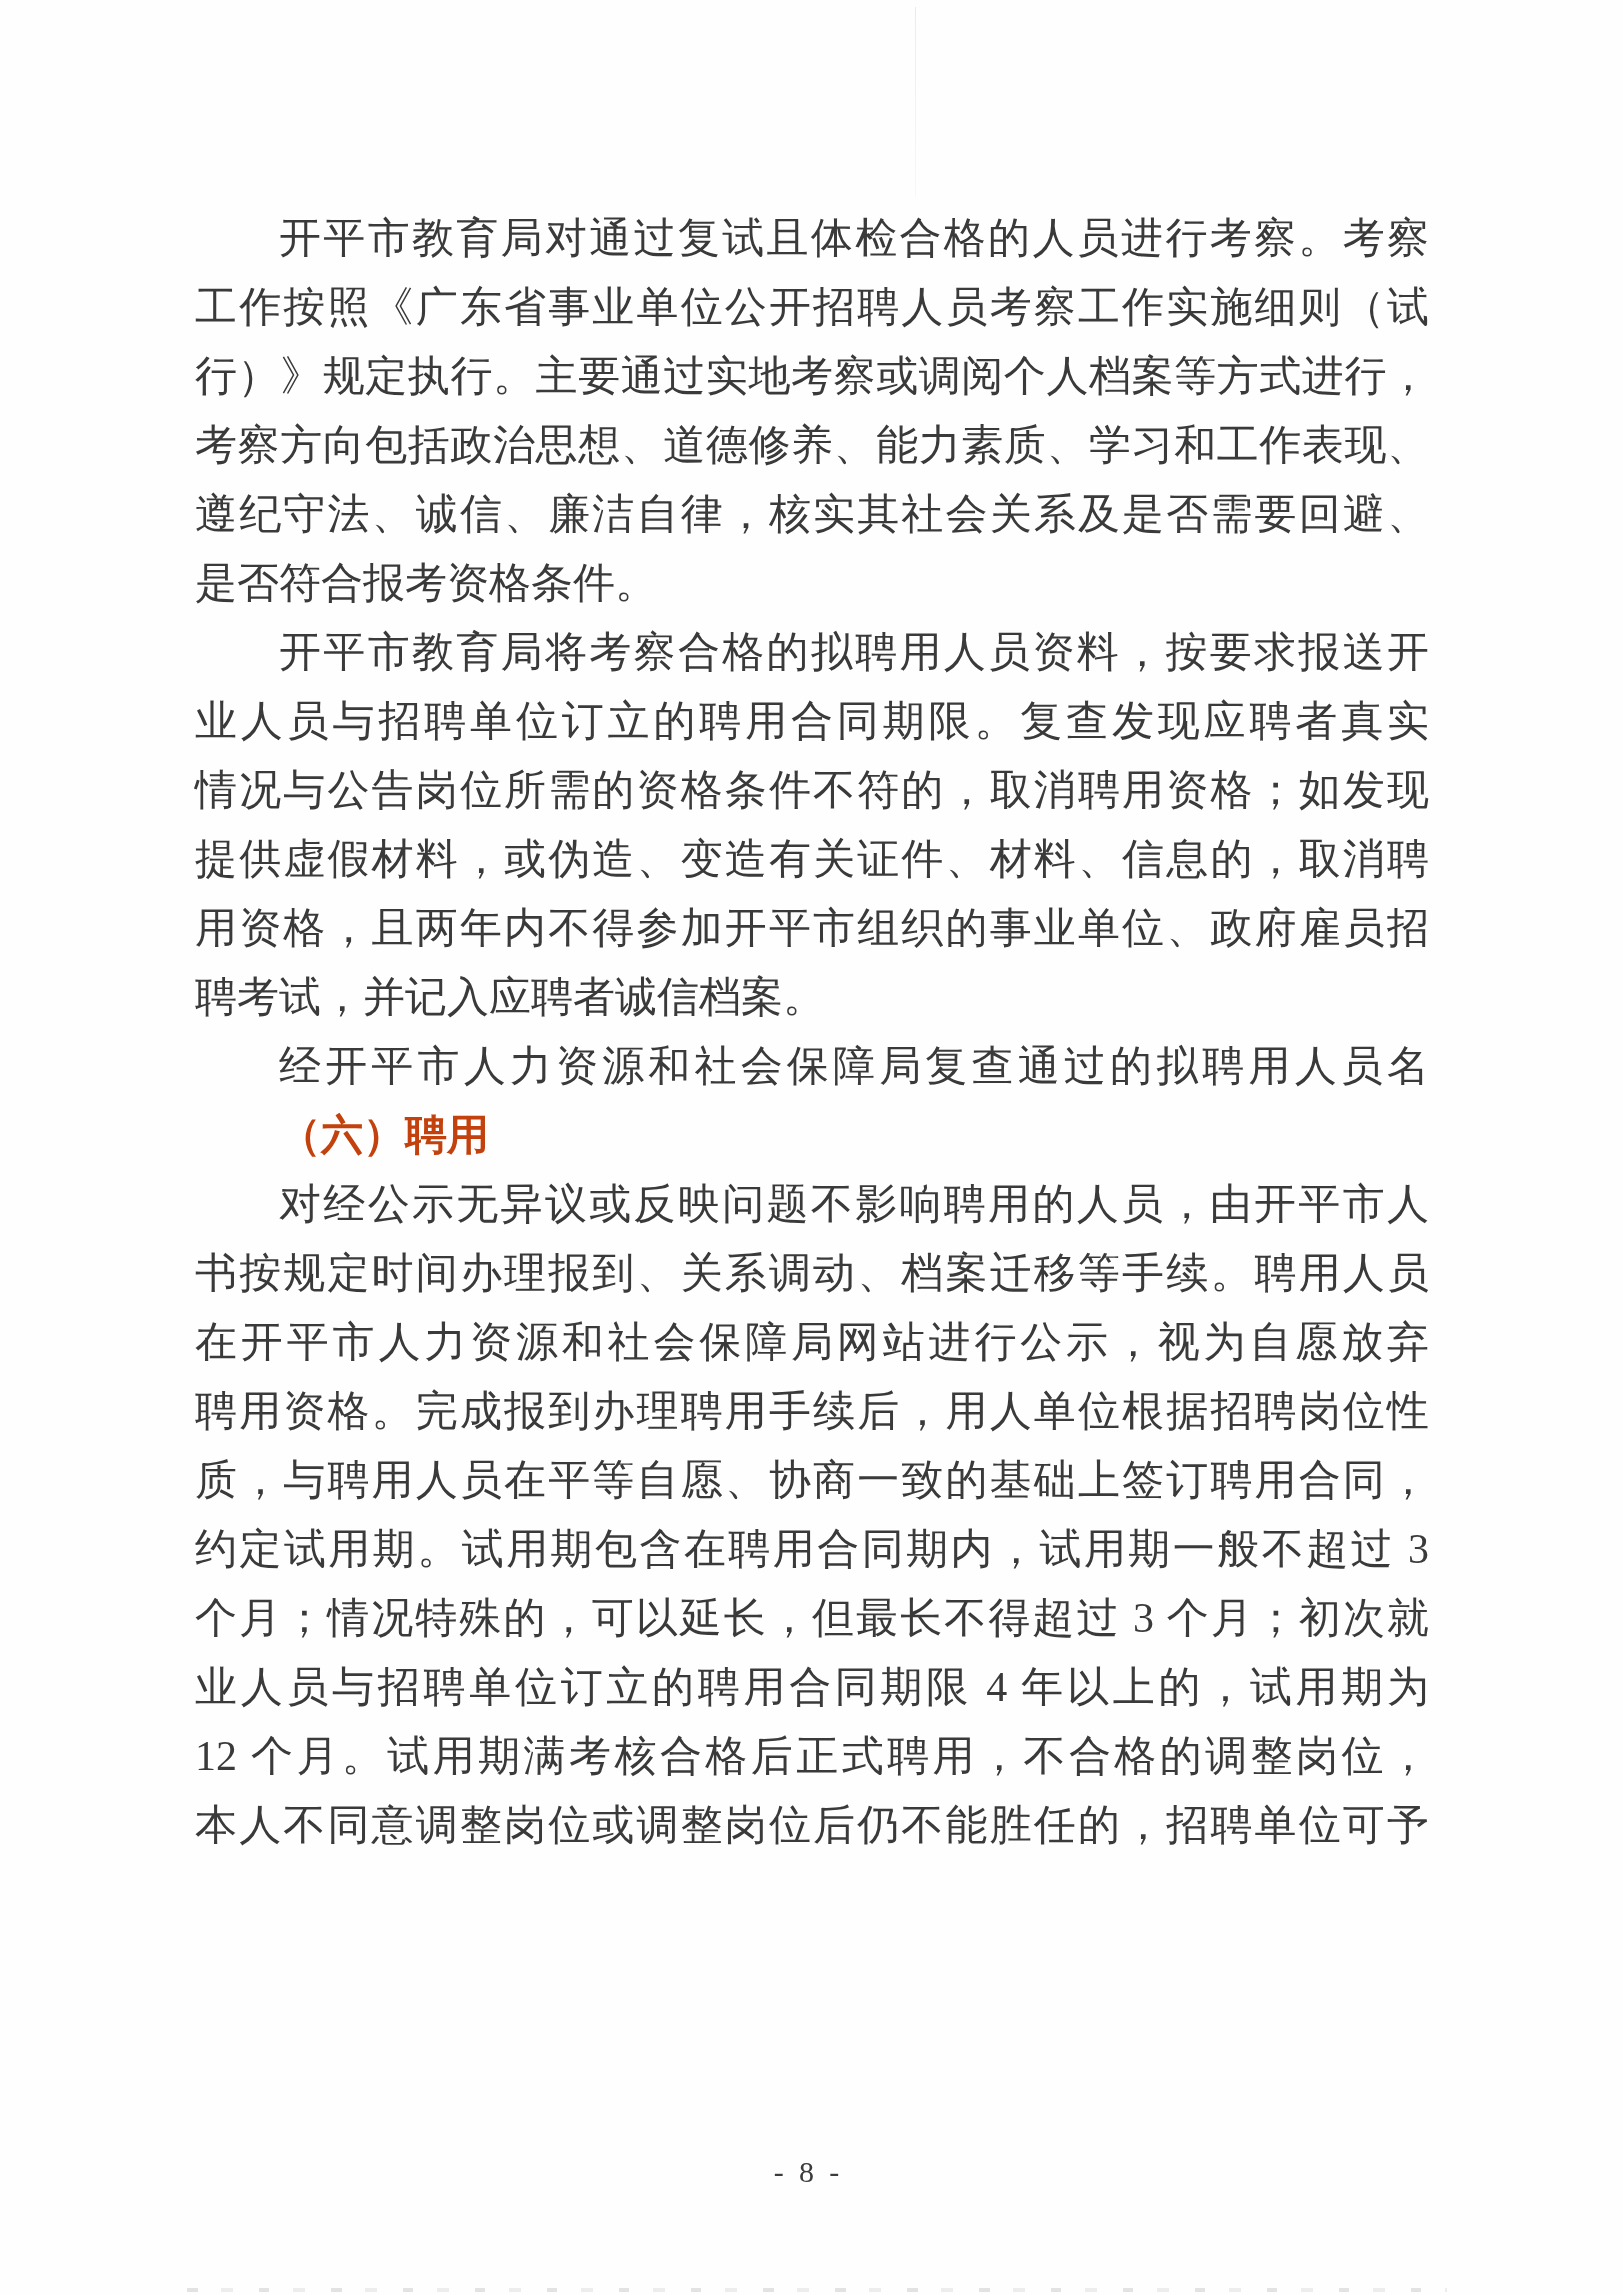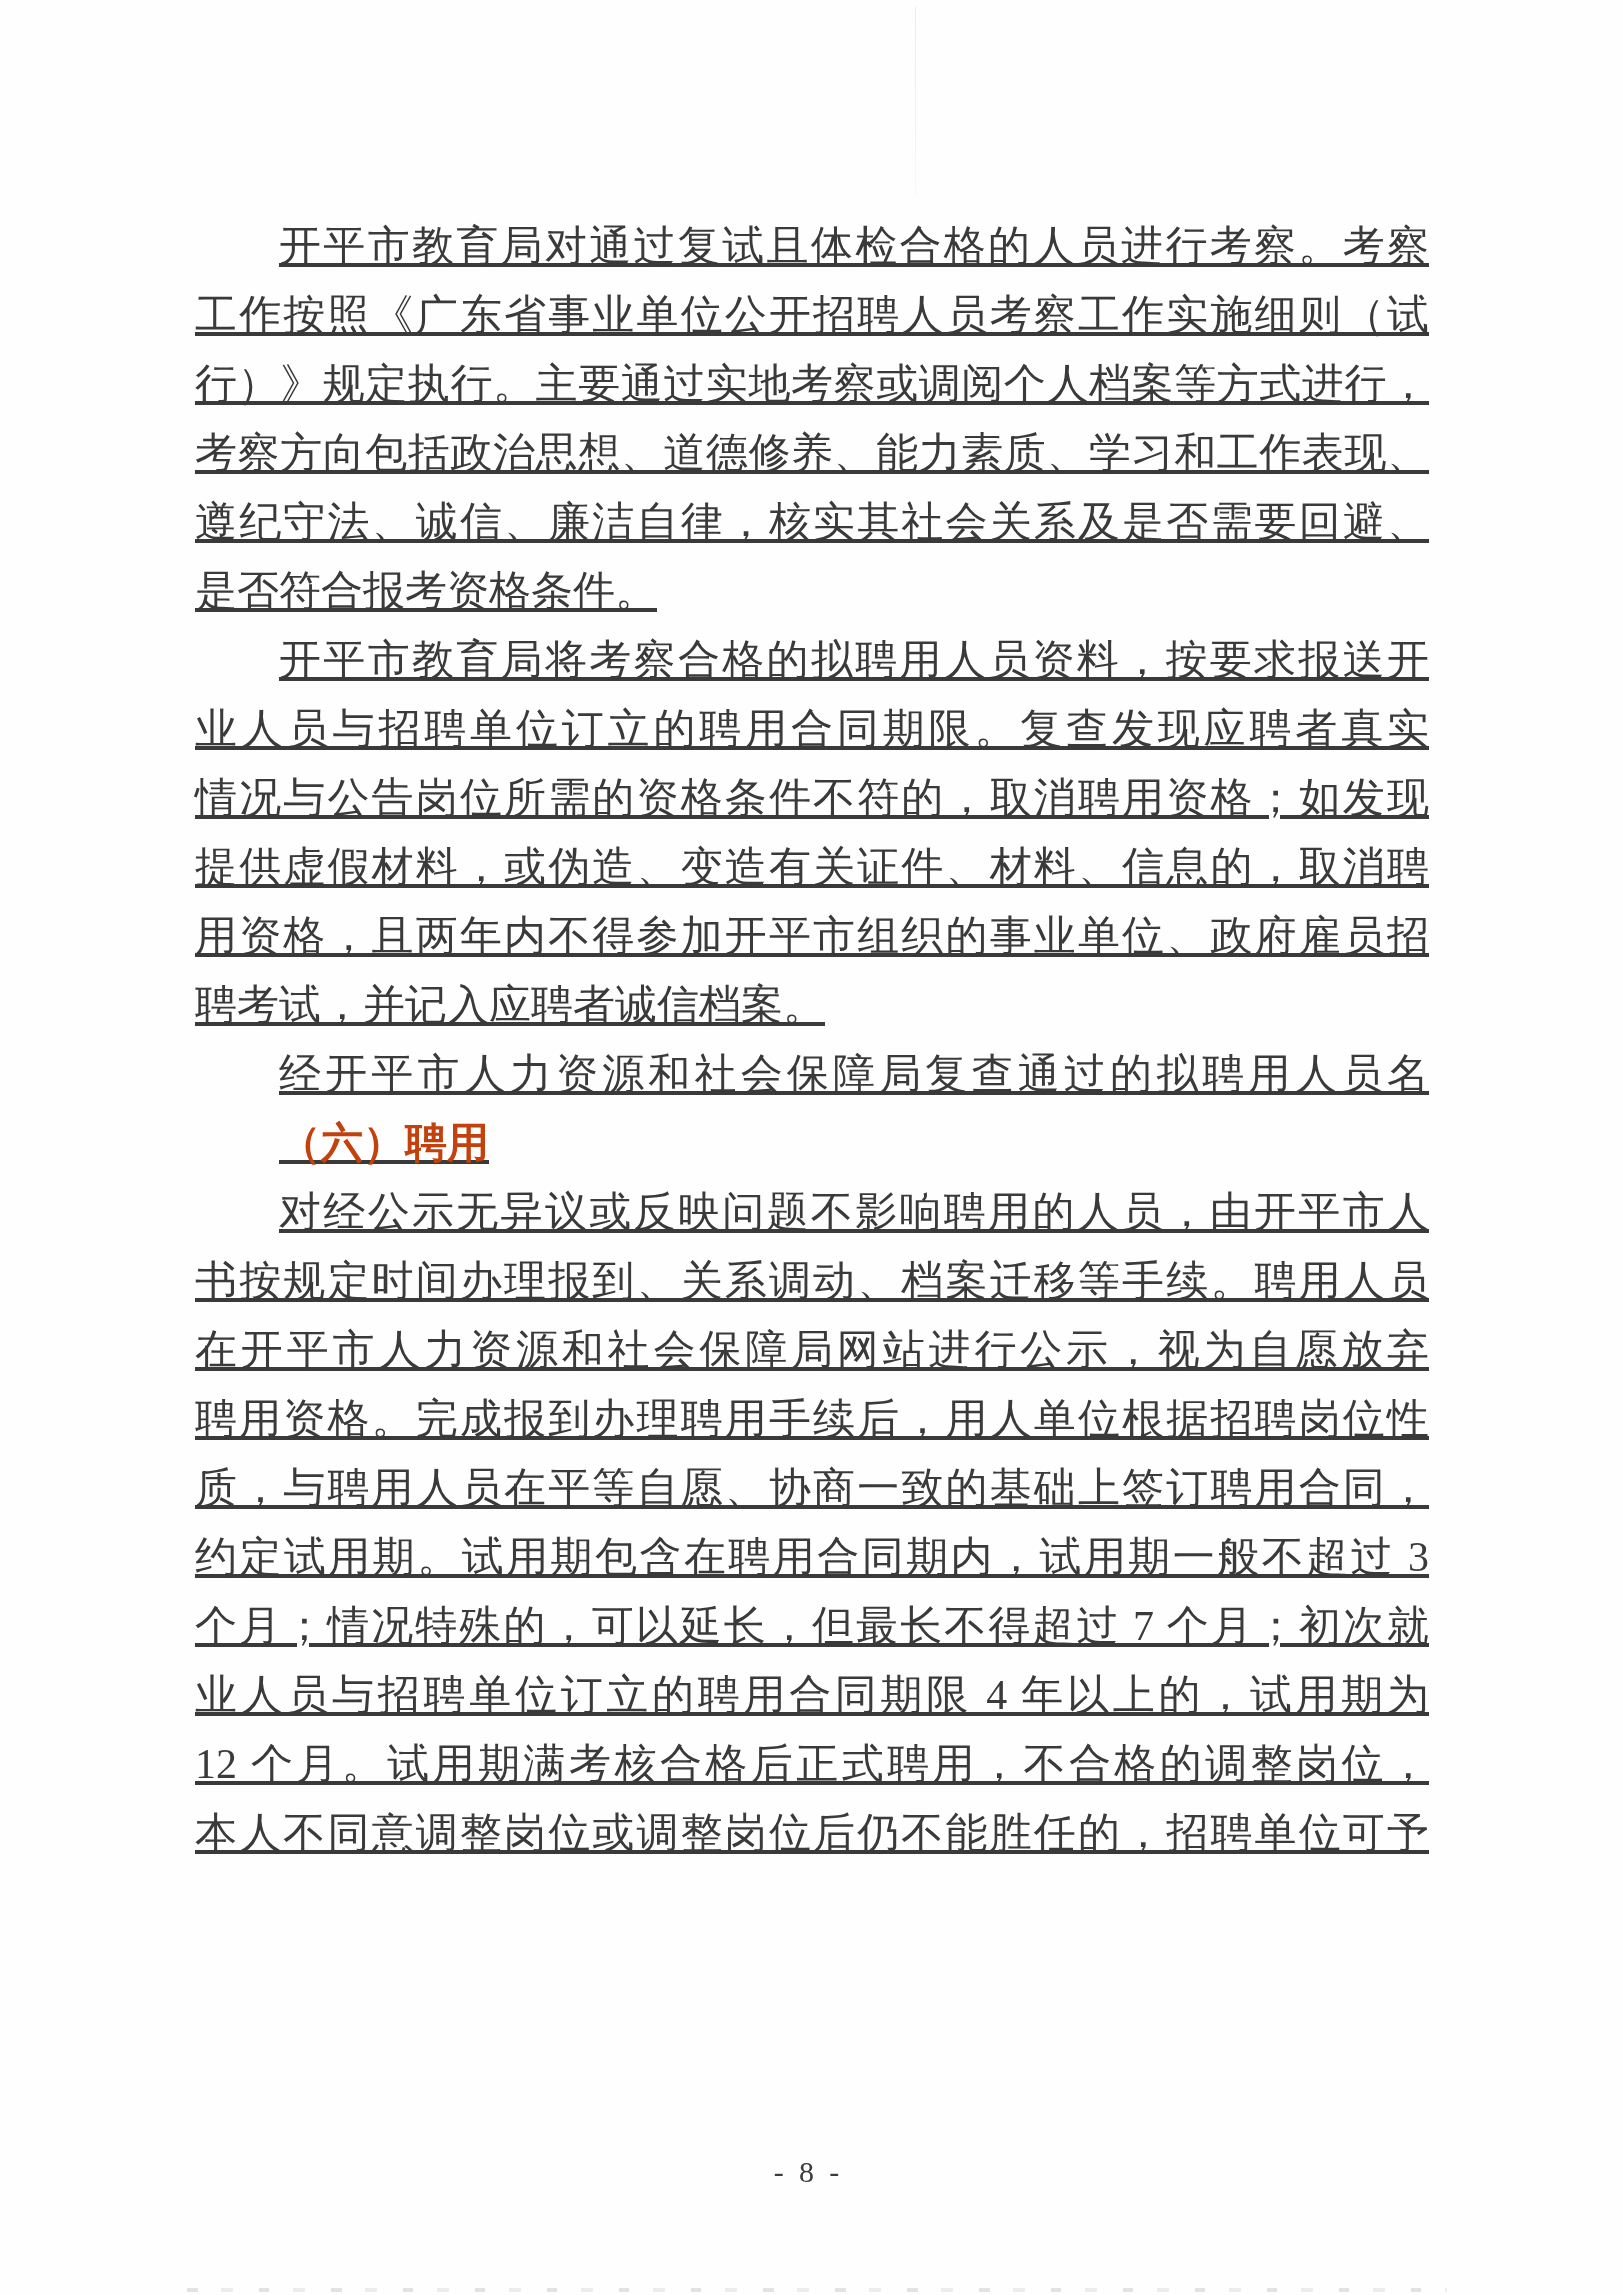--- a/index.html
+++ b/index.html
@@ -21,27 +21,26 @@
     left: 915px;
     top: 6.5px;
     width: 1.3px;
     height: 190px;
     background: linear-gradient(180deg, rgba(150,150,150,0.18), rgba(170,170,170,0.08));
     pointer-events: none;
   }
   .doc-text {
     position: absolute;
     left: 195px;
-    top: 212px;
+    top: 204px;
     width: 1234px;
     font-size: 42px;
     line-height: 69px;
     color: #3a3a3a;
     text-rendering: optimizeLegibility;
-    text-decoration: underline;
   }
   .doc-text .line {
     height: 69px;
     white-space: pre-wrap;
   }
   .doc-text .line.justify {
     text-align: justify;
     text-align-last: justify;
   }
   .doc-text .line.indent {
@@ -103,21 +102,21 @@
       <div class="line justify">用资格，且两年内不得参加开平市组织的事业单位、政府雇员招</div>
       <div class="line">聘考试，并记入应聘者诚信档案。</div>
       <div class="line indent justify">经开平市人力资源和社会保障局复查通过的拟聘用人员名</div>
       <div class="line indent bold">（六）聘用</div>
       <div class="line indent justify">对经公示无异议或反映问题不影响聘用的人员，由开平市人</div>
       <div class="line justify">书按规定时间办理报到、关系调动、档案迁移等手续。聘用人员</div>
       <div class="line justify">在开平市人力资源和社会保障局网站进行公示，视为自愿放弃</div>
       <div class="line justify">聘用资格。完成报到办理聘用手续后，用人单位根据招聘岗位性</div>
       <div class="line justify">质，与聘用人员在平等自愿、协商一致的基础上签订聘用合同，</div>
       <div class="line justify">约定试用期。试用期包含在聘用合同期内，试用期一般不超过 3</div>
-      <div class="line justify">个月；情况特殊的，可以延长，但最长不得超过 7 个月；初次就</div>
+      <div class="line justify">个月；情况特殊的，可以延长，但最长不得超过 3 个月；初次就</div>
       <div class="line justify">业人员与招聘单位订立的聘用合同期限 4 年以上的，试用期为</div>
       <div class="line justify">12 个月。试用期满考核合格后正式聘用，不合格的调整岗位，</div>
       <div class="line justify">本人不同意调整岗位或调整岗位后仍不能胜任的，招聘单位可予</div>
     </div>
   <div class="footer-pagenum">- 8 -</div>
   <div class="scan-artifact-bottom"></div>
 </div>
 
 
 </body></html>

